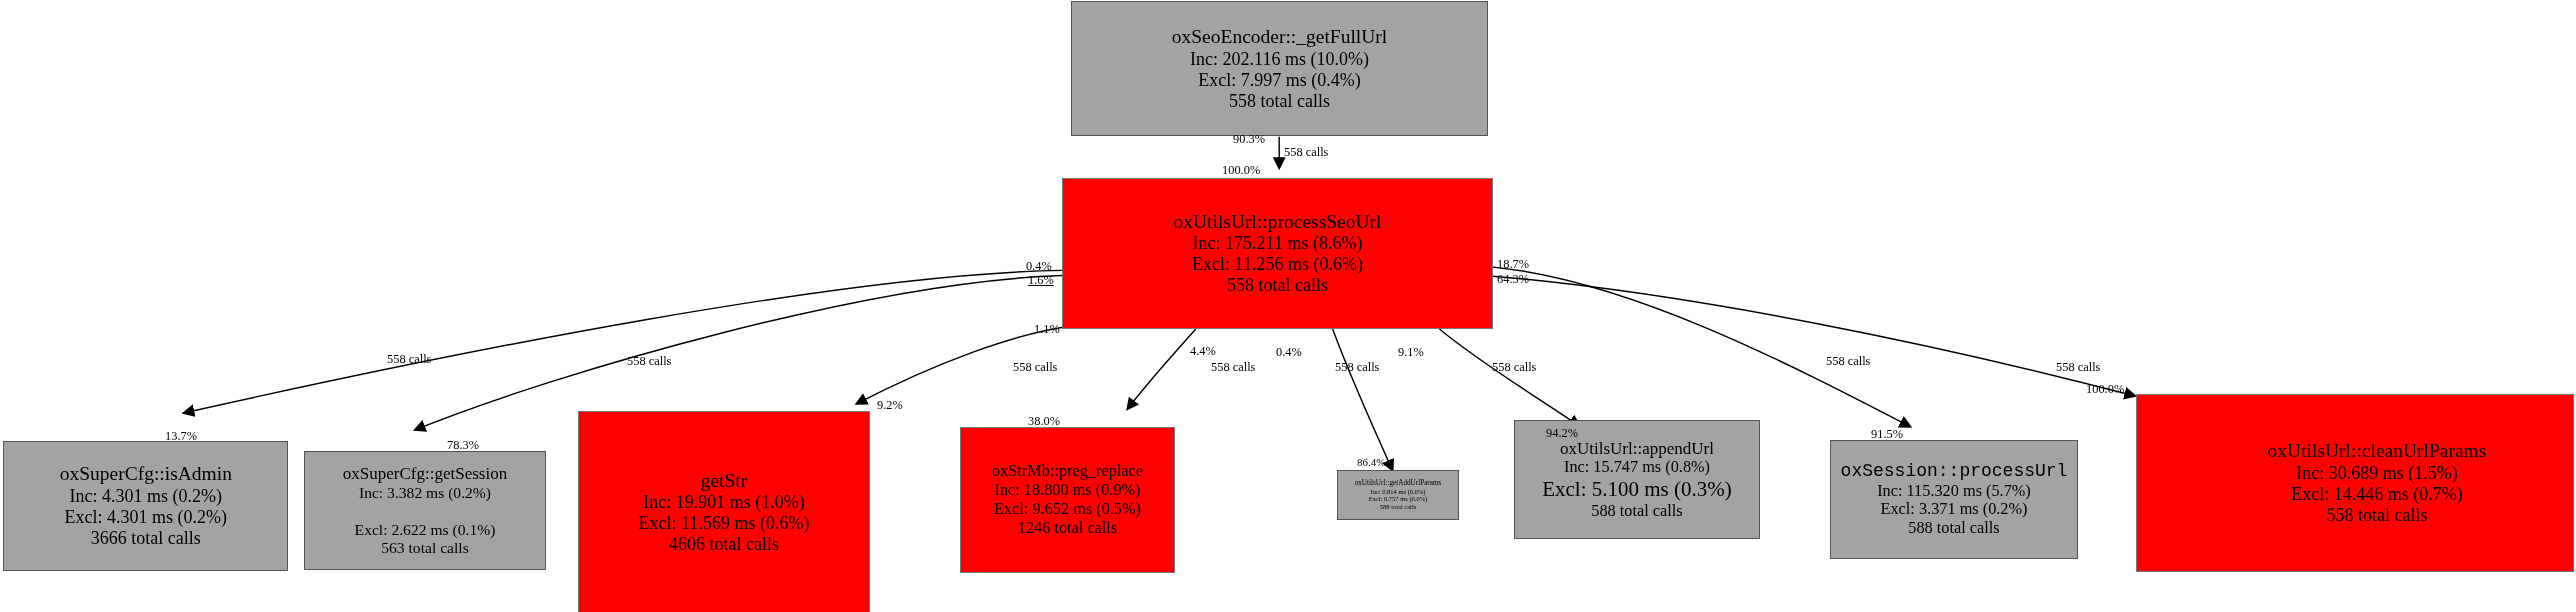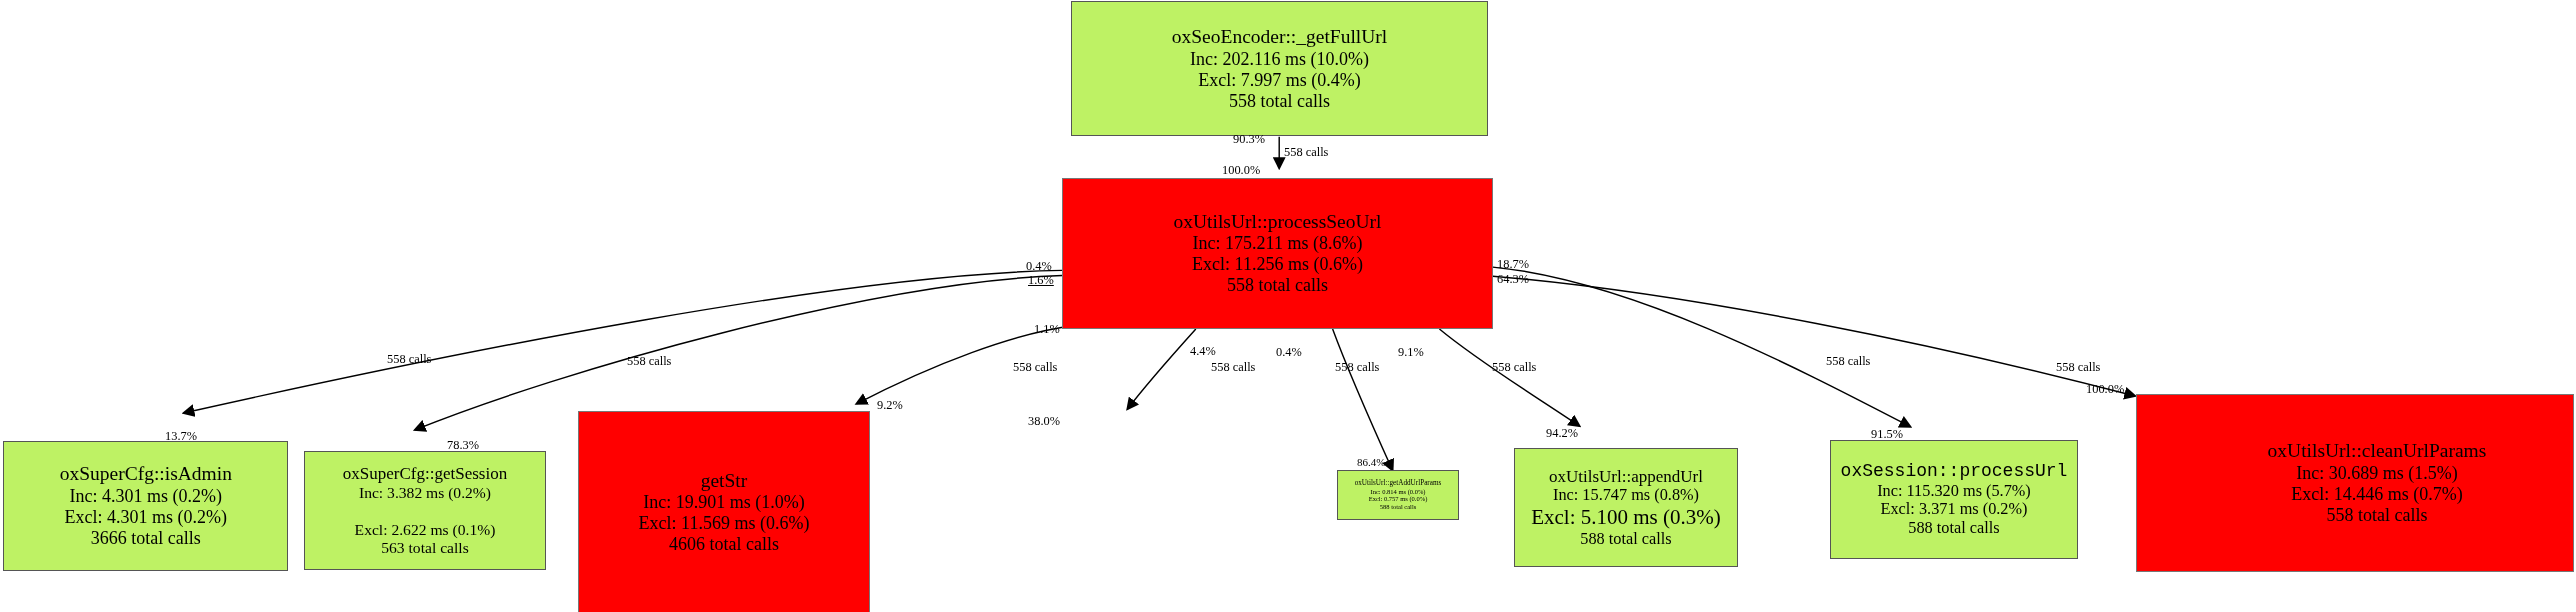--- a/index.html
+++ b/index.html
@@ -20,21 +20,21 @@
     left: 0;
     top: 0;
     width: 2576px;
     height: 613px;
     pointer-events: none;
   }
   .node {
     position: absolute;
     box-sizing: border-box;
     border: 1.3px solid #555555;
-    background: #bef264;
+    background: #a3a3a3;
     display: flex;
     flex-direction: column;
     align-items: center;
     justify-content: center;
     text-align: center;
     color: #000000;
     line-height: 1.16;
     white-space: nowrap;
     overflow: visible;
   }
@@ -116,29 +116,35 @@
     <div class="st" style="font-size:15.6px;">563 total calls</div>
   </div>
 
   <div class="node hot" style="left:578px; top:411px; width:292px; height:203px;">
     <div class="nm">getStr</div>
     <div class="st">Inc: 19.901 ms (1.0%)</div>
     <div class="st">Excl: 11.569 ms (0.6%)</div>
     <div class="st">4606 total calls</div>
   </div>
 
+  <div class="node hot" style="left:960px; top:427px; width:215px; height:146px;">
+    <div class="nm" style="font-size:16.3px;">oxStrMb::preg_replace</div>
+    <div class="st" style="font-size:16.3px;">Inc: 18.800 ms (0.9%)</div>
+    <div class="st" style="font-size:16.3px;">Excl: 9.652 ms (0.5%)</div>
+    <div class="st" style="font-size:16.3px;">1246 total calls</div>
+  </div>
 
   <div class="node tiny" style="left:1337px; top:470px; width:122px; height:50px;">
     <div class="nm">oxUtilsUrl::getAddUrlParams</div>
     <div class="st">Inc: 0.814 ms (0.0%)</div>
     <div class="st">Excl: 0.757 ms (0.0%)</div>
     <div class="st">588 total calls</div>
   </div>
 
-  <div class="node" style="left:1514px; top:448px; width:224px; height:119px;">
+  <div class="node" style="left:1514px; top:420px; width:246px; height:119px;">
     <div class="nm" style="font-size:17px;">oxUtilsUrl::appendUrl</div>
     <div class="st" style="font-size:16.3px;">Inc: 15.747 ms (0.8%)</div>
     <div class="st" style="font-size:21px;">Excl: 5.100 ms (0.3%)</div>
     <div class="st" style="font-size:16.3px;">588 total calls</div>
   </div>
 
   <div class="node" style="left:1830px; top:440px; width:248px; height:119px;">
     <div class="nm" style="font-size:18px;font-family:Liberation Mono, monospace;">oxSession::processUrl</div>
     <div class="st" style="font-size:16.3px;">Inc: 115.320 ms (5.7%)</div>
     <div class="st" style="font-size:16.3px;">Excl: 3.371 ms (0.2%)</div>

